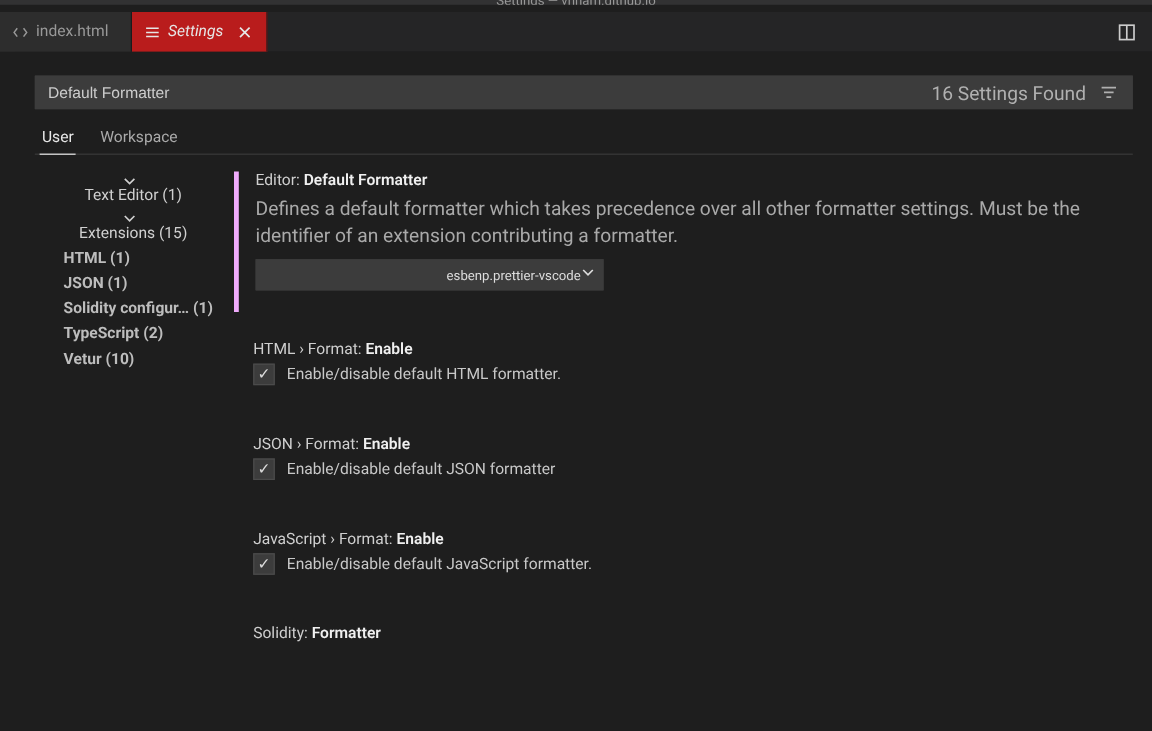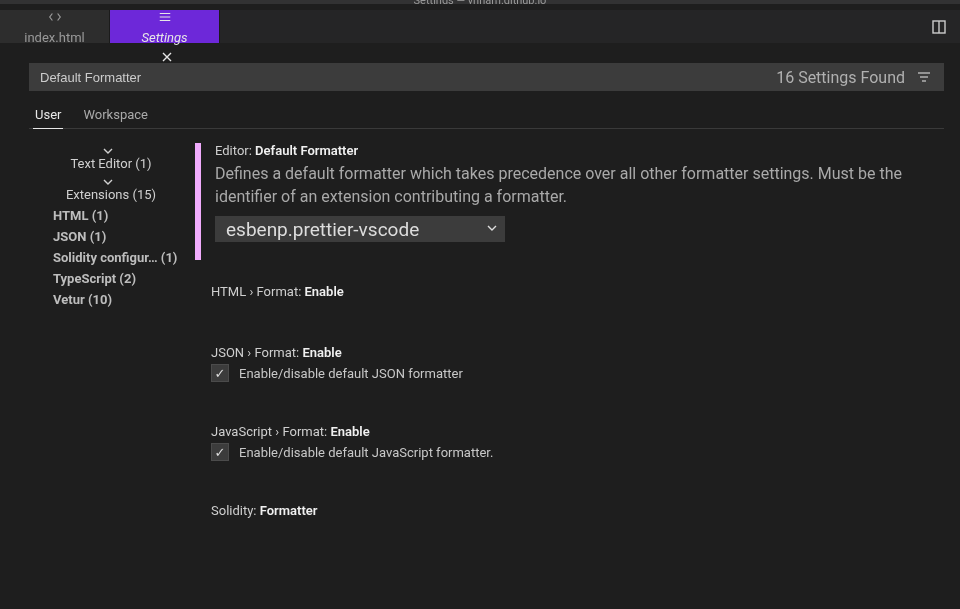--- a/index.html
+++ b/index.html
@@ -28,23 +28,22 @@
   .tab {
     display: flex; align-items: center;
     padding: 0 10px 0 10px;
     gap: 6px;
     min-width: 110px;
     background: #2d2d2d;
     border-right: 1px solid #1b1b1b;
     font-size: 13px;
     color: #999;
     cursor: pointer;
-    flex-direction: column;
-  }
-  .tab.active { background: #6d28d9; color: #e6e6e6; }
+  }
+  .tab.active { background: #b91c1c; color: #e6e6e6; }
   .tab.active .tab-label { font-style: italic; }
   .tab .file-icon { width: 14px; height: 14px; display:flex; align-items:center; justify-content:center; }
   .tab .close { width: 16px; height: 16px; margin-left: 4px; display:flex; align-items:center; justify-content:center; }
   .tab-actions {
     margin-left: auto;
     display: flex; align-items: center;
     padding-right: 10px;
   }
   .icon-btn {
     width: 22px; height: 22px;
@@ -125,36 +124,36 @@
   .details {
     flex: 1;
     padding-left: 2px;
     overflow: hidden;
   }
   .setting {
     padding: 6px 0 18px 14px;
     margin-bottom: 18px;
     border-left: 2px solid transparent;
   }
-  .setting.touched { border-left: 6px solid #f0abfc; margin-top:-6px; }
+  .setting.touched { border-left: 4px solid #f0abfc; margin-top:-6px; }
   .setting-title { font-size: 13px; color: #e6e6e6; margin-bottom: 4px; }
   .setting-title .scope { color: #cfcfcf; }
   .setting-title .name { font-weight: 600; color: #f0f0f0; }
   .setting-desc { color: #a9a9a9; font-size: 16px; line-height: 1.45; margin-bottom: 8px; max-width: 700px;}
   .dropdown {
     background: #3c3c3c;
     border: 1px solid #3c3c3c;
     width: 290px;
     height: 26px;
     display:flex; align-items:center;
     padding: 0 6px 0 10px;
     color: #ddd;
     cursor:pointer;
   }
-  .dropdown .dd-val { flex:1; font-size: 19px; }
+  .dropdown .dd-val { flex:1; font-size: 11px; text-align: right; }
   .checkbox-row { display:flex; align-items:center; gap:10px; }
   .checkbox {
     width: 18px; height: 18px;
     background: #3c3c3c;
     border: 1px solid #4b4b4b;
     display:flex; align-items:center; justify-content:center;
     color: #ddd;
     cursor:pointer;
   }
   .checkbox.checked::after {
@@ -261,20 +260,24 @@
                 </svg>
             </span>
           </div>
         </div>
 
         <div class="setting">
           <div class="setting-title">
             <span class="scope">HTML › Format:</span>
             <span class="name">Enable</span>
           </div>
+          <div class="checkbox-row">
+            <div class="checkbox checked"></div>
+            <span class="cb-label">Enable/disable default HTML formatter.</span>
+          </div>
         </div>
 
         <div class="setting">
           <div class="setting-title">
             <span class="scope">JSON › Format:</span>
             <span class="name">Enable</span>
           </div>
           <div class="checkbox-row">
             <div class="checkbox checked"></div>
             <span class="cb-label">Enable/disable default JSON formatter</span>

